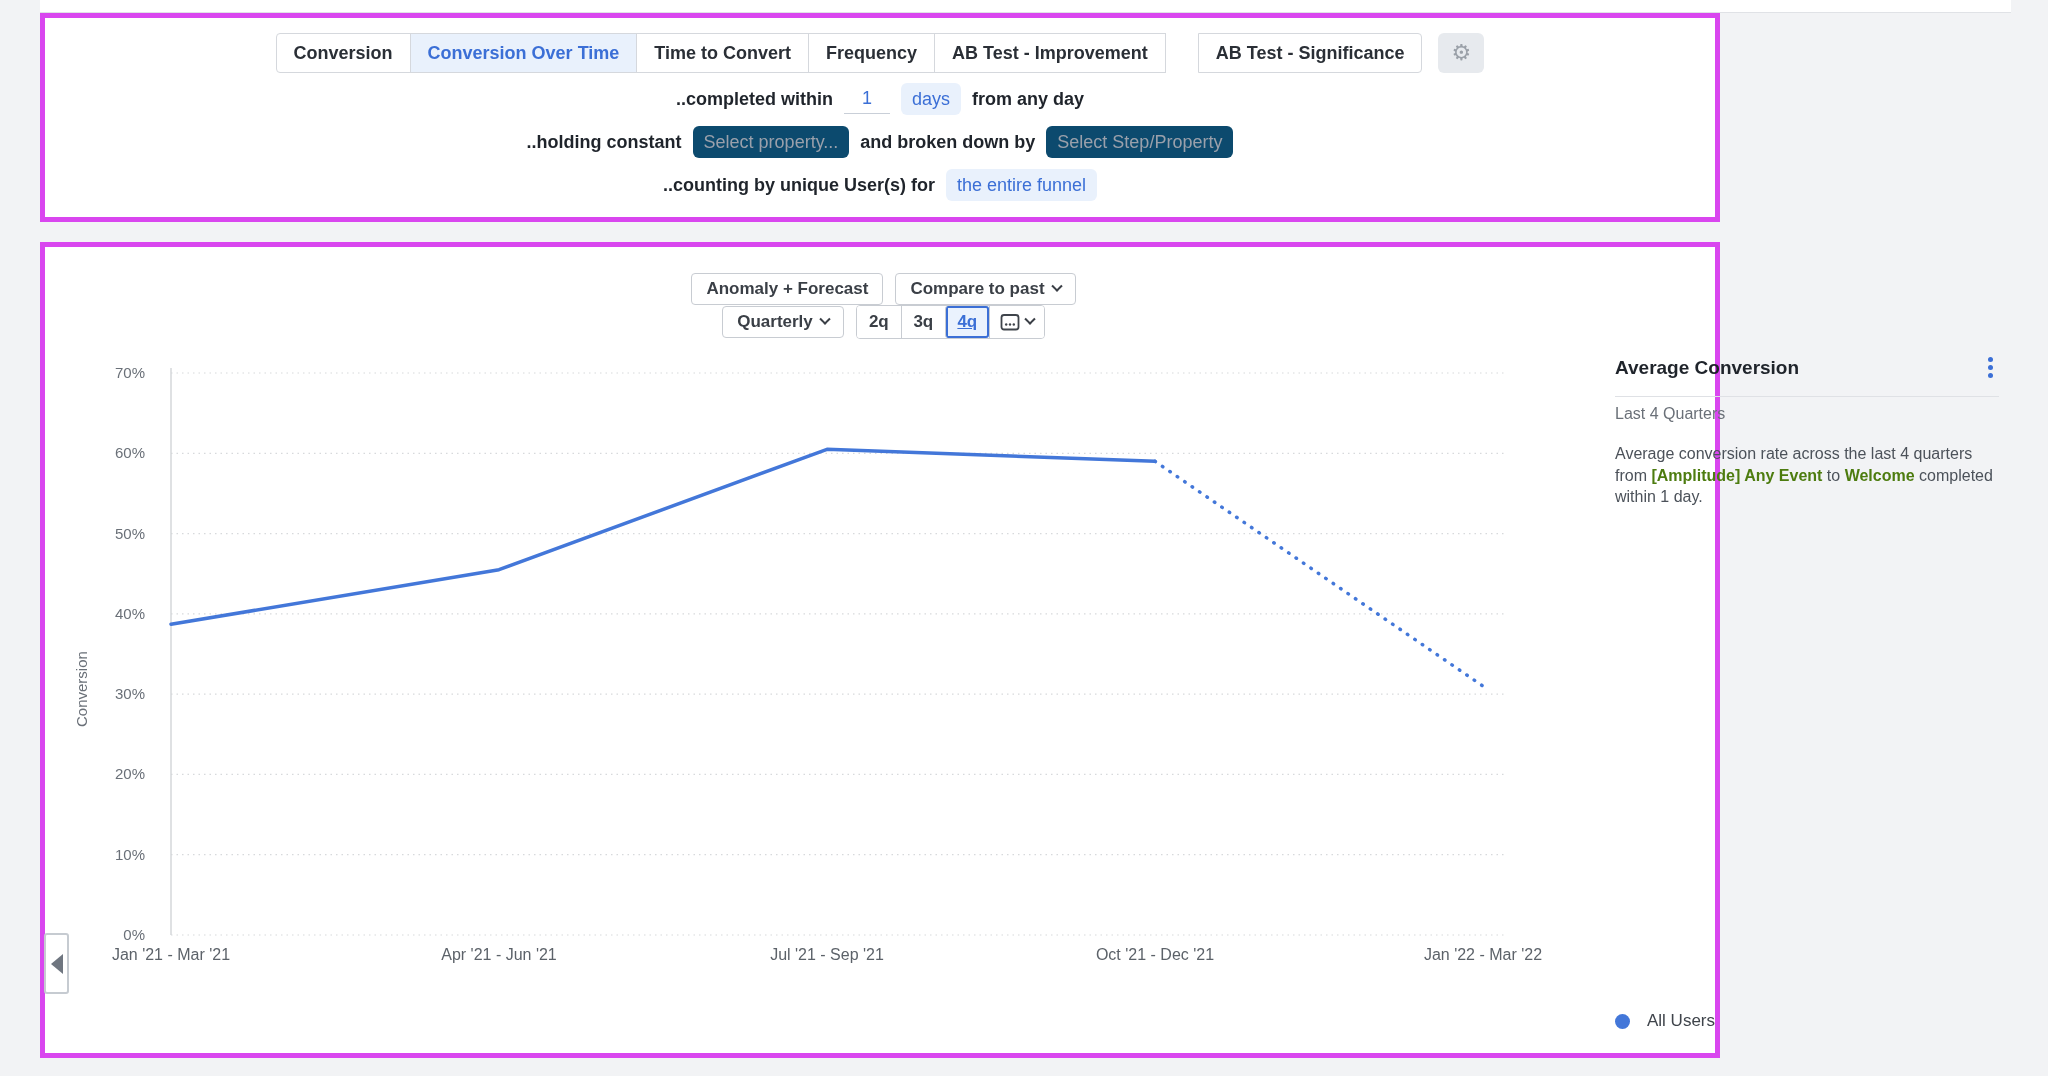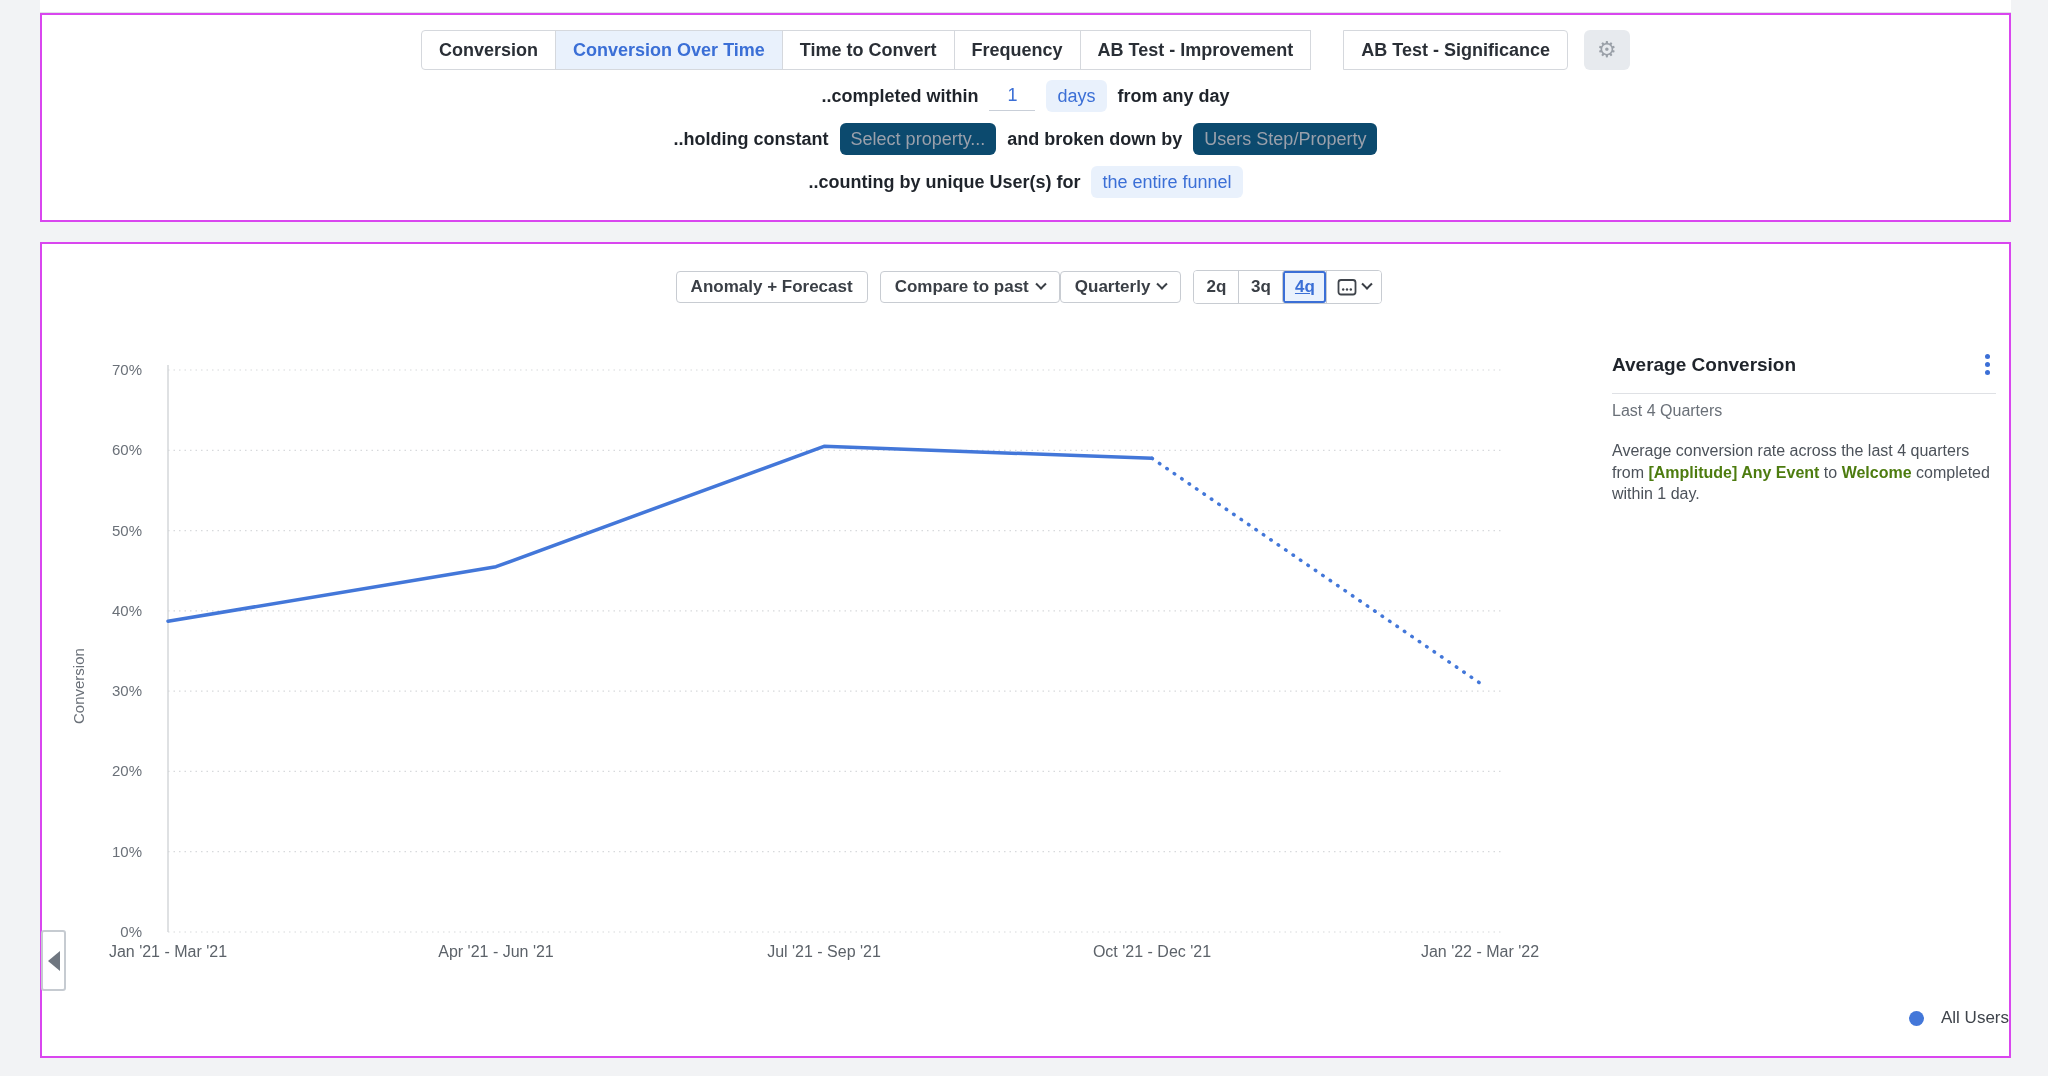--- a/index.html
+++ b/index.html
@@ -2,21 +2,21 @@
 <html><head>
 <meta charset="utf-8">
 <style>
   * { margin:0; padding:0; box-sizing:border-box; }
   html,body { background:#f2f3f5; }
   body { font-family:"Liberation Sans","DejaVu Sans",sans-serif; color:#23282f; }
   .page { position:relative; width:2048px; height:1076px; background:#f2f3f5; overflow:hidden; }
 
   .top-strip { position:absolute; left:40px; top:0; width:1971px; height:13px; background:#fff; border-bottom:1px solid #e0e2e6; }
 
-  .card { position:absolute; left:40px; width:1971px; background:#fff; border:2px solid #d946ef; }
+  .card { position:absolute; left:40px; width:1680px; background:#fff; border:5px solid #d946ef; }
   .funnel-card { top:13px; height:209px; }
   .chart-card { top:242px; height:816px; }
 
   
   .tabs-row { display:flex; justify-content:center; align-items:center; margin-top:15px; }
   .tab-group { display:flex; }
   .tab { height:40px; padding:0 17px; display:flex; align-items:center; background:#fff;
          border:1px solid #d5d8dd; margin-left:-1px; font-size:18px; font-weight:600; color:#2a2f36;
          cursor:pointer; white-space:nowrap; font-family:inherit; }
   .tab:first-child { margin-left:0; border-radius:4px 0 0 4px; }
@@ -31,21 +31,21 @@
   .sentence-row:first-of-type { margin-top:14px; }
   .s-bold { font-weight:700; color:#1f242b; }
   .chip { display:inline-flex; align-items:center; height:32px; padding:0 11px; border-radius:6px; border:none;
           font-size:18px; cursor:pointer; font-family:inherit; }
   .chip-blue { background:#e9f1fc; color:#3b6fd6; }
   .chip-placeholder { background:#0c4a6e; color:#9aa0ab; }
   .days-input { width:46px; height:30px; border:none; border-bottom:1.5px solid #c9cfd8; background:transparent;
                 text-align:center; font-size:18px; color:#3b6fd6; font-family:inherit; }
 
   
-  .toolbar { position:absolute; top:26px; left:25px; right:18px; display:flex; justify-content:center; align-items:center; }
+  .toolbar { position:absolute; top:26px; left:25px; right:18px; display:flex; justify-content:flex-end; align-items:center;flex-direction:column; }
   .tb-left, .tb-right { display:flex; align-items:center; gap:12px; }
   .btn { height:32px; display:inline-flex; align-items:center; gap:8px; padding:0 14px; background:#fff;
          border:1px solid #c8ccd2; border-radius:4px; font-size:17px; font-weight:600; color:#3a3f46;
          cursor:pointer; font-family:inherit; white-space:nowrap; }
   .chev { width:8px; height:8px; border-right:2px solid currentColor; border-bottom:2px solid currentColor;
           transform:rotate(45deg) translate(-2px,-2px); display:inline-block; }
   .seg-group { display:flex; border:1px solid #c8ccd2; border-radius:4px; overflow:hidden; }
   .seg-btn { height:32px; min-width:44px; padding:0 10px; display:inline-flex; align-items:center; justify-content:center;
              background:#fff; border:none; border-left:1px solid #c8ccd2; font-size:17px; font-weight:600; color:#3a3f46;
              cursor:pointer; font-family:inherit; gap:6px; }
@@ -108,21 +108,21 @@
       <span class="s-bold">..completed within</span>
       <input class="days-input" value="1" style="">
       <button class="chip chip-blue">days</button>
       <span class="s-bold">from any day</span>
     </div>
 
     <div class="sentence-row">
       <span class="s-bold">..holding constant</span>
       <button class="chip chip-placeholder">Select property...</button>
       <span class="s-bold">and broken down by</span>
-      <button class="chip chip-placeholder">Users Step/Property</button>
+      <button class="chip chip-placeholder">Select Step/Property</button>
     </div>
 
     <div class="sentence-row">
       <span class="s-bold">..counting by unique User(s) for</span>
       <button class="chip chip-blue">the entire funnel</button>
     </div>
   </section>
 
   <section class="card chart-card">
 

